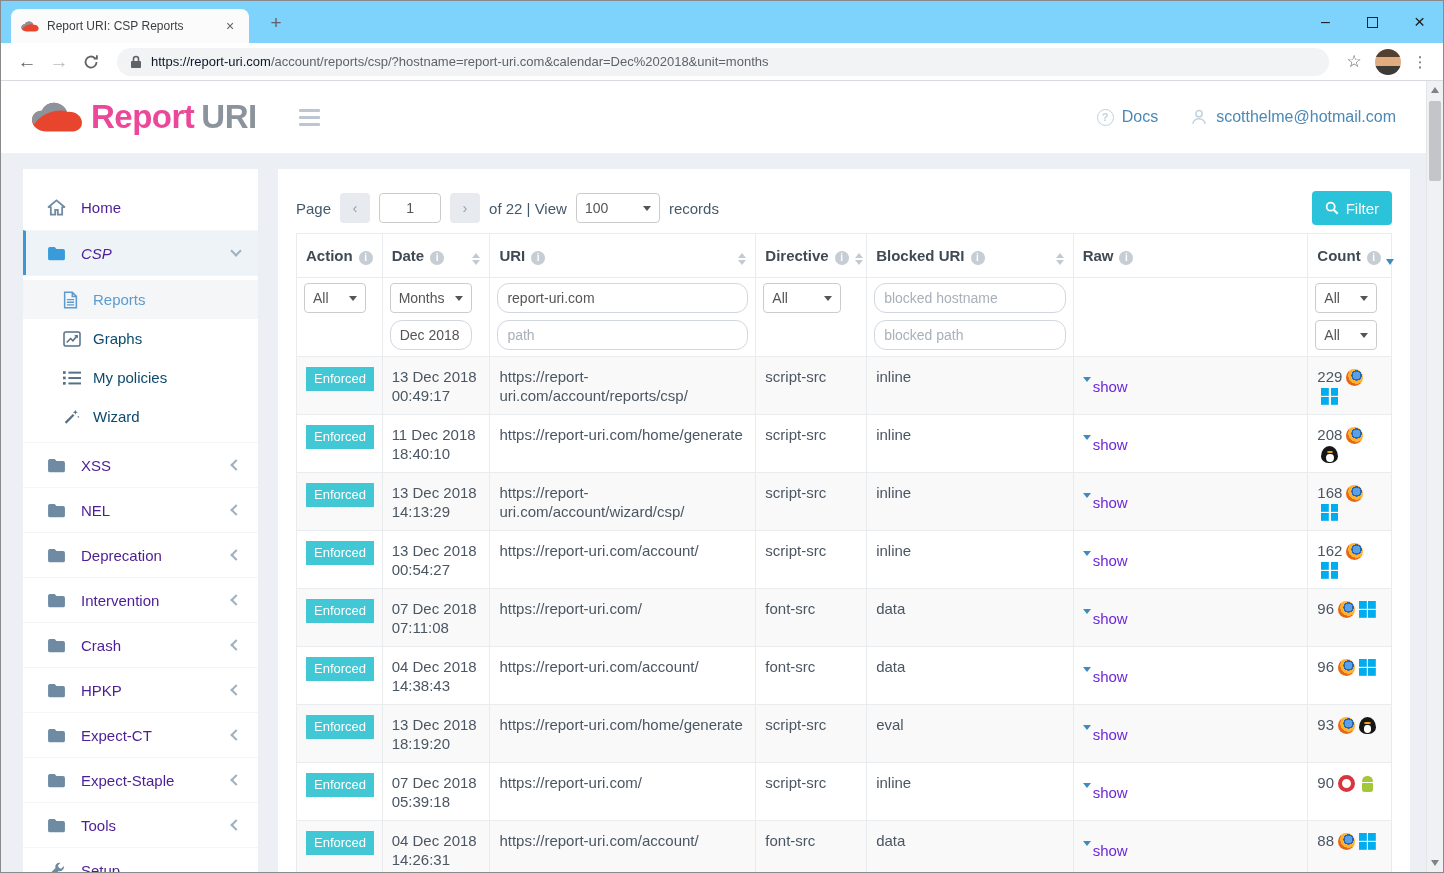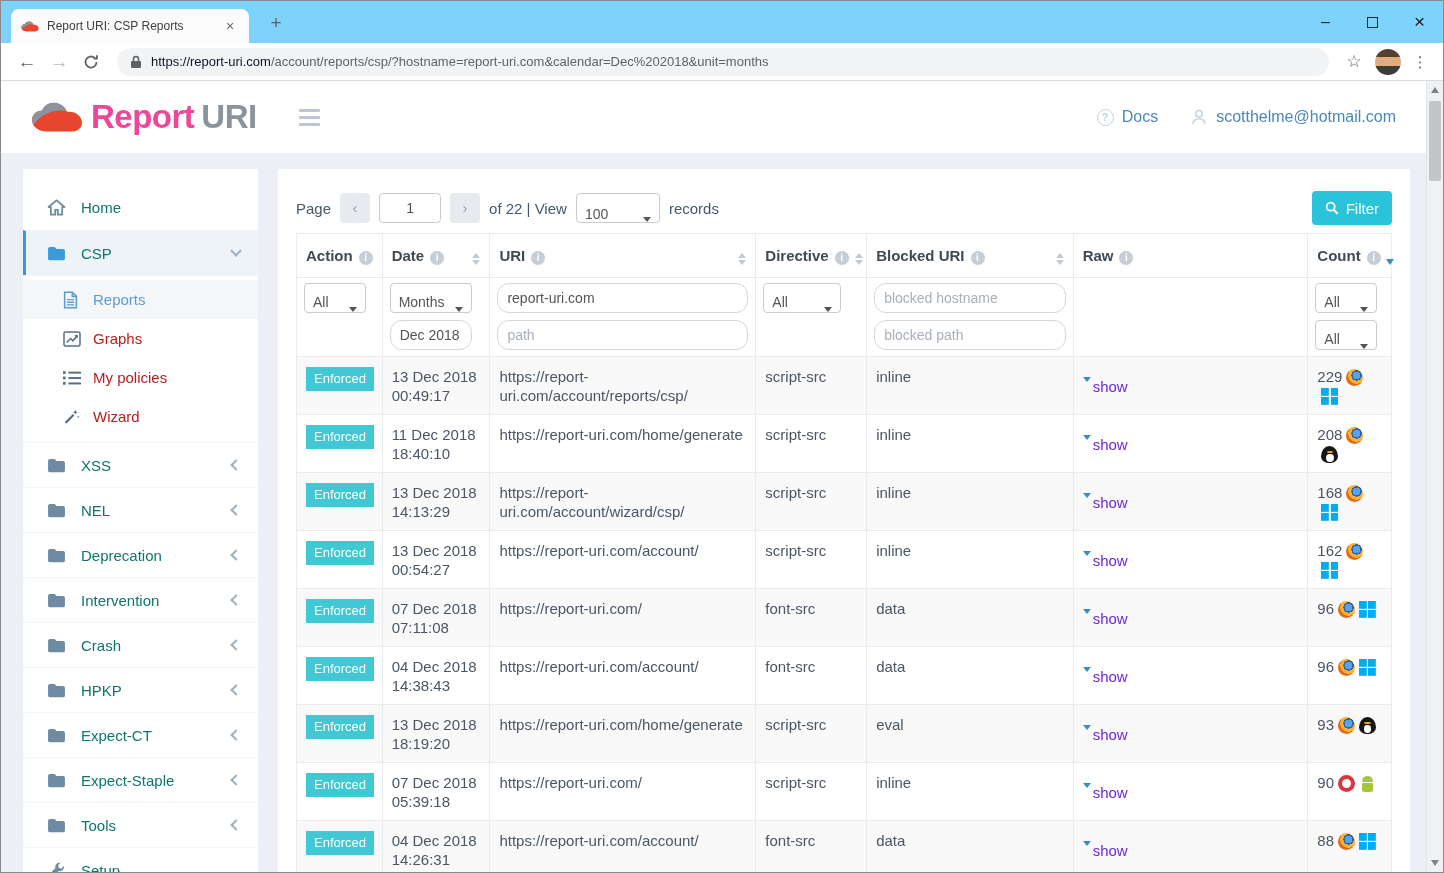--- a/index.html
+++ b/index.html
@@ -57,45 +57,45 @@
                   color:#4a88b5; font-size:16px; }
   .hr-item { display:flex; align-items:center; gap:8px; }
   .q-icon { width:17px; height:17px; border:1.5px solid #bed2e0; border-radius:50%;
             color:#bed2e0; font-size:11px; line-height:14px; text-align:center; font-weight:bold; }
   .q-icon::after { content:"?"; }
 
   
   .sidebar { position:absolute; top:168px; left:22px; width:235px; bottom:0; background:#fff;
              padding-top:16px; overflow:hidden; }
   .s-item { display:flex; align-items:center; height:45px; padding:0 18px 0 24px;
-            color:#0f766e; font-size:15px; border-top:1px solid #f3f5f7; cursor:pointer; }
+            color:#4c1d95; font-size:15px; border-top:1px solid #f3f5f7; cursor:pointer; }
   .s-item:first-child { border-top:none; }
   .s-ico { width:21px; margin-right:13px; display:flex; align-items:center; flex:none; }
-  .s-item.active { background:#eef3f8; border-left:3px solid #3f97d3; padding-left:21px; }
+  .s-item.active { background:#eef3f8; border-left:3px solid #3f97d3; padding-left:21px;font-style:italic; }
   .chev { display:inline-block; width:8px; height:8px; border-right:2px solid #9fb0bf;
           border-bottom:2px solid #9fb0bf; margin-left:auto; }
   .chev-down { transform:rotate(45deg); margin-top:-4px; }
   .chev-left { transform:rotate(135deg); }
   .s-sub { padding:4px 0 6px; border-top:1px solid #f3f5f7; }
   .s-sub-item { display:flex; align-items:center; height:39px; padding:0 18px 0 40px;
-                color:#b91c1c; font-size:15px; cursor:pointer; }
+                color:#0c4a6e; font-size:15px; cursor:pointer; }
   .s-sub-item .s-ico { width:19px; margin-right:11px; }
   .s-sub-item.active { background:#f4f6f7; color:#5b9bd0; }
 
   
   .main { position:absolute; top:168px; left:277px; right:33px; bottom:0; background:#fff; overflow:hidden; }
   .pagebar { display:flex; align-items:center; gap:9px; padding:22px 18px 0; color:#45586b; font-size:15px; }
   .pg-btn { width:30px; height:30px; border-radius:4px; background:#e7eaee; color:#98a3ae;
             text-align:center; line-height:29px; font-size:15px; cursor:pointer; }
   .pg-prev::after { content:"\2039"; }
   .pg-next::after { content:"\203A"; }
   .pg-input { width:62px; height:30px; border:1px solid #ccc; border-radius:4px; text-align:center;
               font-size:14px; color:#555; font-family:"Liberation Sans", sans-serif; }
   .select { height:30px; border:1px solid #ccc; border-radius:4px; background:#fff;
-            display:inline-flex; align-items:flex-end; justify-content:space-between;
+            display:inline-flex; align-items:center; justify-content:space-between;
             padding:0 8px; font-size:14px; color:#555; cursor:pointer; }
   .sel-caret { width:0; height:0; border-left:4px solid transparent; border-right:4px solid transparent;
                border-top:5px solid #555; margin-left:8px; flex:none; }
   .view-select { width:84px; }
   .filter-btn { margin-left:auto; background:#2bc3d9; color:#fff; border-radius:4px; height:34px;
                 padding:0 13px; display:flex; align-items:center; gap:7px; font-size:15px; cursor:pointer; }
 
   
   table { border-collapse:collapse; table-layout:fixed; margin:8px 18px 0; width:calc(100% - 36px);
           font-size:15px; color:#4b5663; }

